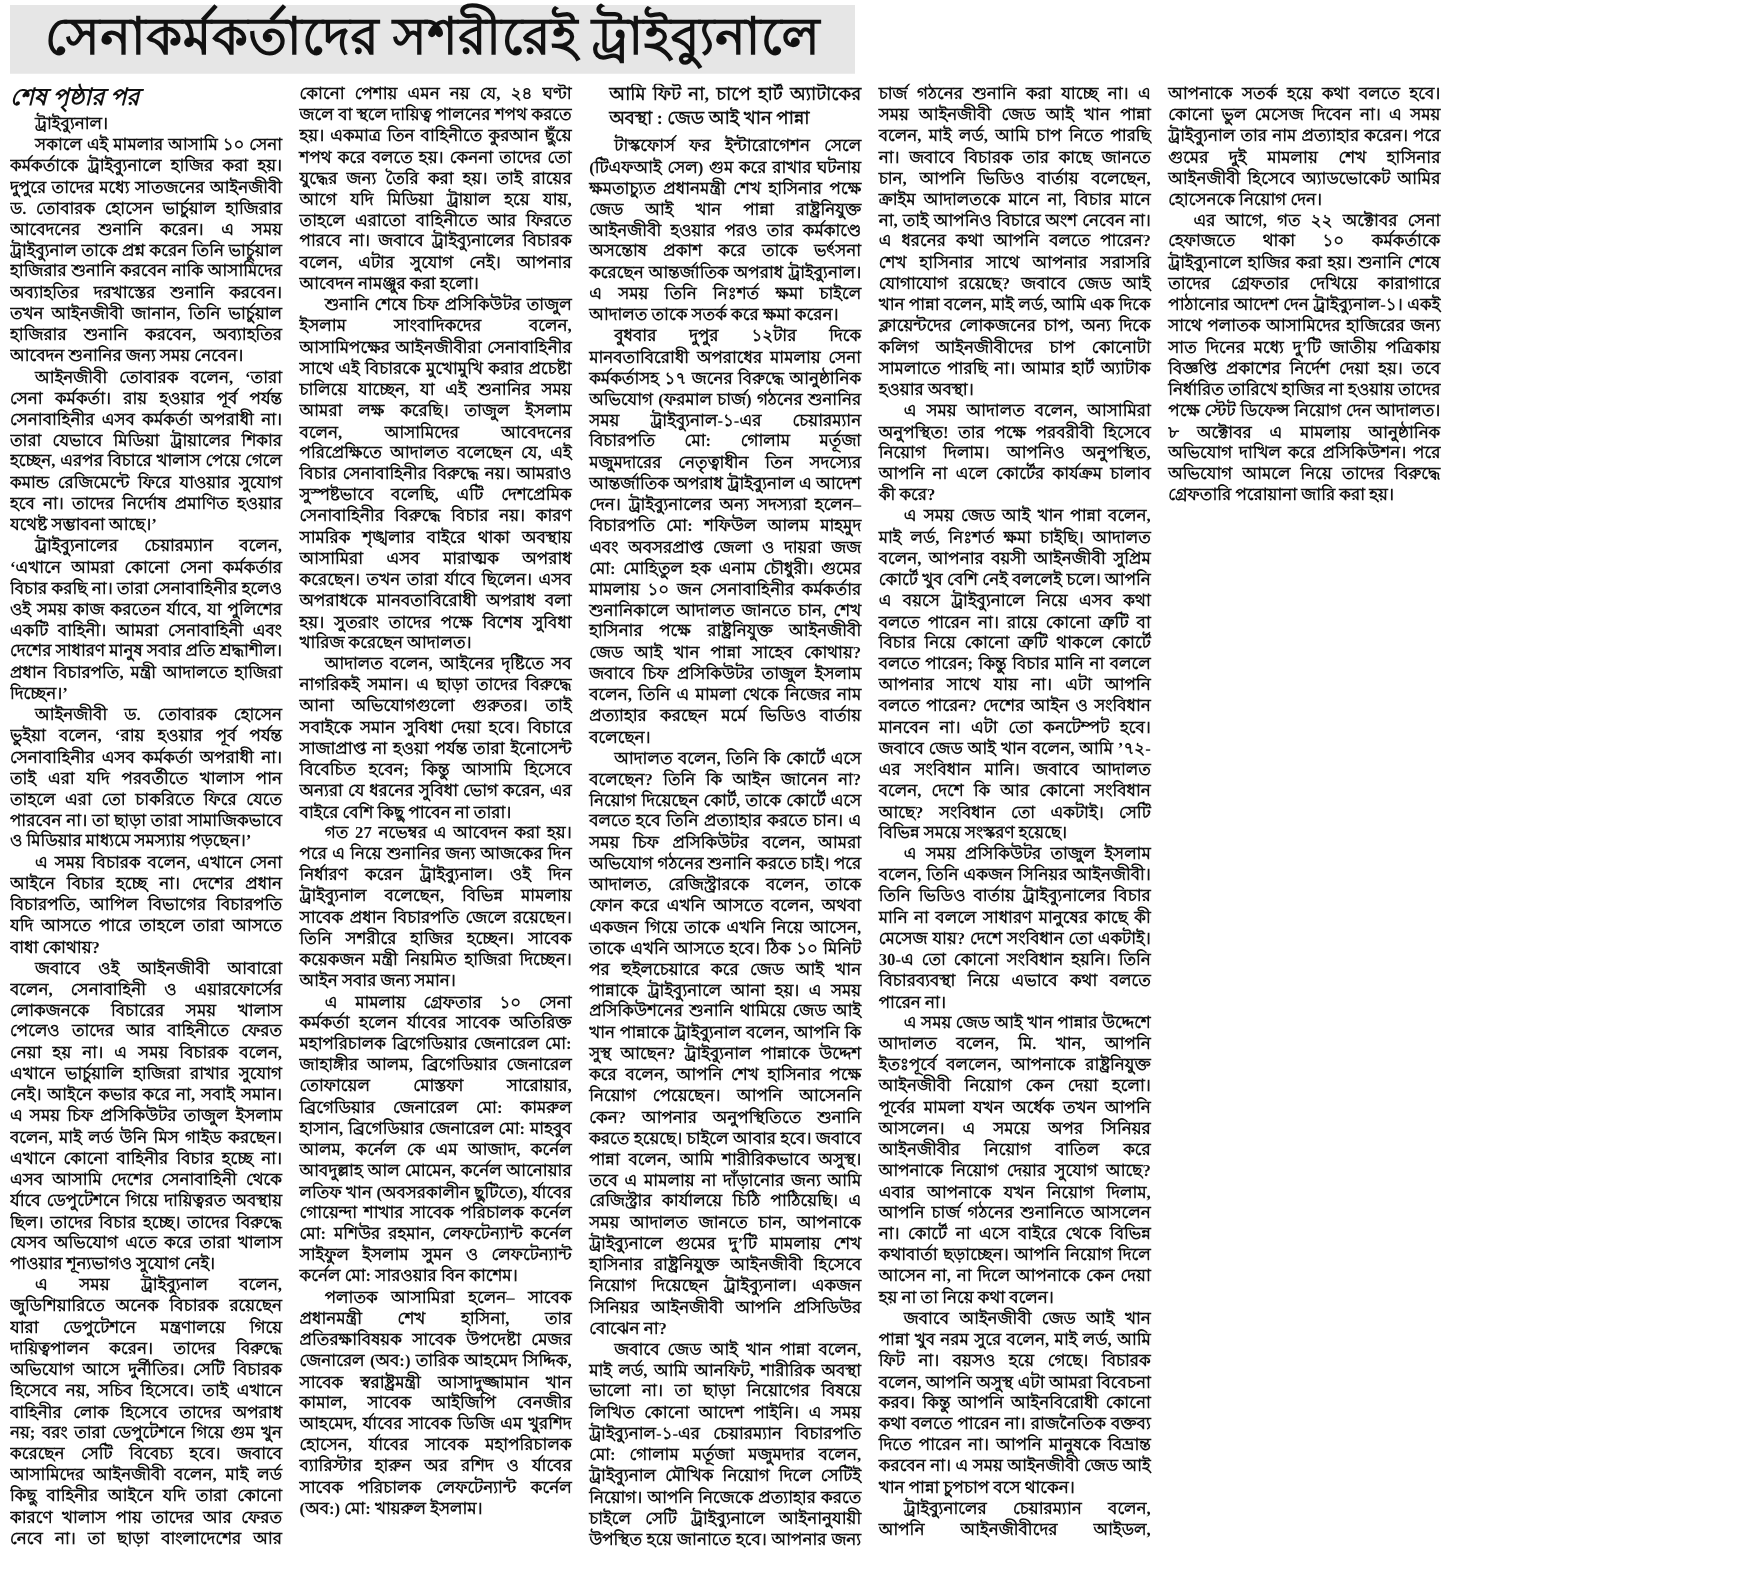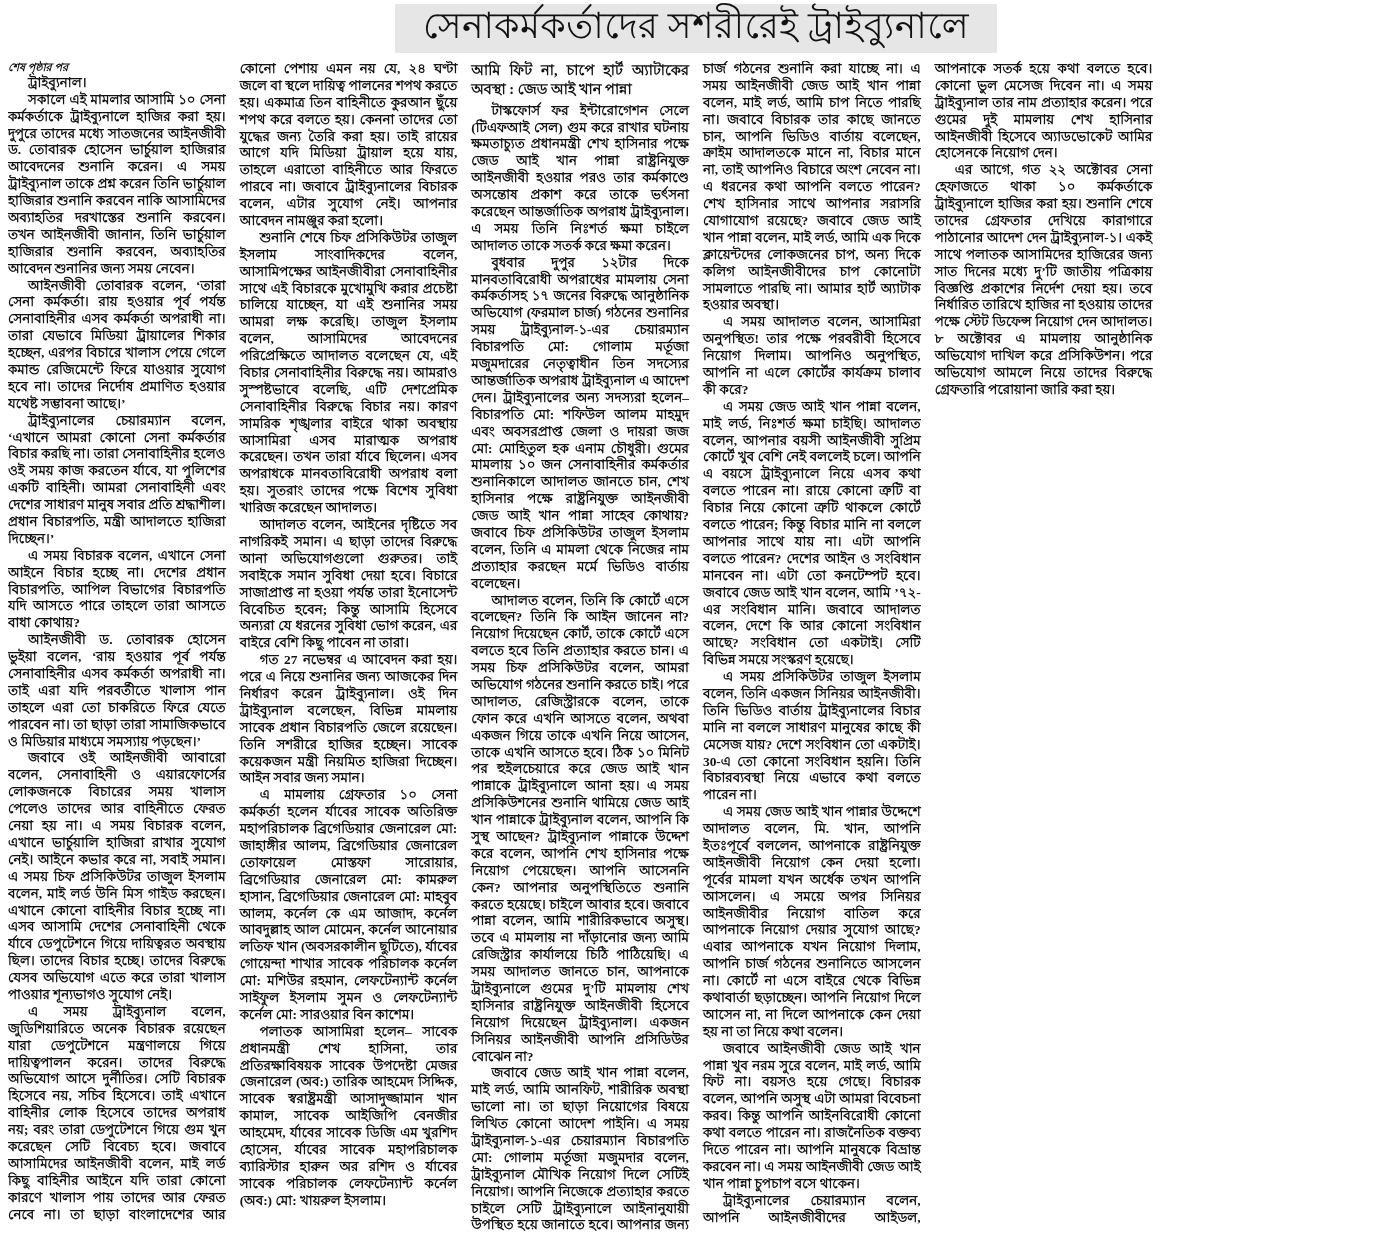--- a/index.html
+++ b/index.html
@@ -16,23 +16,22 @@
   }
   .page {
     box-sizing: border-box;
     width: 1392px;
     height: 1260px;
     padding: 4px 8px 6px 8px;
     background: #ffffff;
   }
   .headline {
     margin: 0 0 8px 0;
-    text-align: center;
-    font-size: 36px;
-    font-weight: normal;
+    font-size: 41px;
+    font-weight: bold;
     line-height: 1.25;
     letter-spacing: 0.5px;
   }
   .headline span {
     display: inline-block;
     background: #e6e6e6;
     padding: 0 28px 4px 28px;
   }
   .article-body {
     height: 1178px;
@@ -47,44 +46,44 @@
   .article-body p {
     margin: 0;
   }
   p.body {
     text-indent: 1.5em;
     font-weight: bold;
   }
   p.lead-label {
     font-weight: bold;
     font-style: italic;
-    font-size: 11px;
+    font-size: 19px;
     text-indent: 0;
   }
   p.subhead {
     font-weight: bold;
     font-size: 14.5px;
     text-indent: 0;
-    margin: 5px 0 4px 0;
+    margin: 5px 0 4px 16px;
     line-height: 1.3;
   }
 </style>
 </head>
 <body>
 
 <div class="page">
   <h1 class="headline"><span>সেনাকর্মকর্তাদের সশরীরেই ট্রাইব্যুনালে</span></h1>
   <div class="article-body">
       <p class="lead-label">শেষ পৃষ্ঠার পর</p>
       <p class="body">ট্রাইব্যুনাল।</p>
       <p class="body">সকালে এই মামলার আসামি ১০ সেনা কর্মকর্তাকে ট্রাইব্যুনালে হাজির করা হয়। দুপুরে তাদের মধ্যে সাতজনের আইনজীবী ড. তোবারক হোসেন ভার্চুয়াল হাজিরার আবেদনের শুনানি করেন। এ সময় ট্রাইব্যুনাল তাকে প্রশ্ন করেন তিনি ভার্চুয়াল হাজিরার শুনানি করবেন নাকি আসামিদের অব্যাহতির দরখাস্তের শুনানি করবেন। তখন আইনজীবী জানান, তিনি ভার্চুয়াল হাজিরার শুনানি করবেন, অব্যাহতির আবেদন শুনানির জন্য সময় নেবেন।</p>
       <p class="body">আইনজীবী তোবারক বলেন, ‘তারা সেনা কর্মকর্তা। রায় হওয়ার পূর্ব পর্যন্ত সেনাবাহিনীর এসব কর্মকর্তা অপরাধী না। তারা যেভাবে মিডিয়া ট্রায়ালের শিকার হচ্ছেন, এরপর বিচারে খালাস পেয়ে গেলে কমান্ড রেজিমেন্টে ফিরে যাওয়ার সুযোগ হবে না। তাদের নির্দোষ প্রমাণিত হওয়ার যথেষ্ট সম্ভাবনা আছে।’</p>
       <p class="body">ট্রাইব্যুনালের চেয়ারম্যান বলেন, ‘এখানে আমরা কোনো সেনা কর্মকর্তার বিচার করছি না। তারা সেনাবাহিনীর হলেও ওই সময় কাজ করতেন র্যাবে, যা পুলিশের একটি বাহিনী। আমরা সেনাবাহিনী এবং দেশের সাধারণ মানুষ সবার প্রতি শ্রদ্ধাশীল। প্রধান বিচারপতি, মন্ত্রী আদালতে হাজিরা দিচ্ছেন।’</p>
+      <p class="body">আইনজীবী ড. তোবারক হোসেন ভুইয়া বলেন, ‘রায় হওয়ার পূর্ব পর্যন্ত সেনাবাহিনীর এসব কর্মকর্তা অপরাধী না। তাই এরা যদি পরবর্তীতে খালাস পান তাহলে এরা তো চাকরিতে ফিরে যেতে পারবেন না। তা ছাড়া তারা সামাজিকভাবে ও মিডিয়ার মাধ্যমে সমস্যায় পড়ছেন।’</p>
       <p class="body">এ সময় বিচারক বলেন, এখানে সেনা আইনে বিচার হচ্ছে না। দেশের প্রধান বিচারপতি, আপিল বিভাগের বিচারপতি যদি আসতে পারে তাহলে তারা আসতে বাধা কোথায়?</p>
-      <p class="body">আইনজীবী ড. তোবারক হোসেন ভুইয়া বলেন, ‘রায় হওয়ার পূর্ব পর্যন্ত সেনাবাহিনীর এসব কর্মকর্তা অপরাধী না। তাই এরা যদি পরবর্তীতে খালাস পান তাহলে এরা তো চাকরিতে ফিরে যেতে পারবেন না। তা ছাড়া তারা সামাজিকভাবে ও মিডিয়ার মাধ্যমে সমস্যায় পড়ছেন।’</p>
       <p class="body">জবাবে ওই আইনজীবী আবারো বলেন, সেনাবাহিনী ও এয়ারফোর্সের লোকজনকে বিচারের সময় খালাস পেলেও তাদের আর বাহিনীতে ফেরত নেয়া হয় না। এ সময় বিচারক বলেন, এখানে ভার্চুয়ালি হাজিরা রাখার সুযোগ নেই। আইনে কভার করে না, সবাই সমান। এ সময় চিফ প্রসিকিউটর তাজুল ইসলাম বলেন, মাই লর্ড উনি মিস গাইড করছেন। এখানে কোনো বাহিনীর বিচার হচ্ছে না। এসব আসামি দেশের সেনাবাহিনী থেকে র্যাবে ডেপুটেশনে গিয়ে দায়িত্বরত অবস্থায় ছিল। তাদের বিচার হচ্ছে। তাদের বিরুদ্ধে যেসব অভিযোগ এতে করে তারা খালাস পাওয়ার শূন্যভাগও সুযোগ নেই।</p>
       <p class="body">এ সময় ট্রাইব্যুনাল বলেন, জুডিশিয়ারিতে অনেক বিচারক রয়েছেন যারা ডেপুটেশনে মন্ত্রণালয়ে গিয়ে দায়িত্বপালন করেন। তাদের বিরুদ্ধে অভিযোগ আসে দুর্নীতির। সেটি বিচারক হিসেবে নয়, সচিব হিসেবে। তাই এখানে বাহিনীর লোক হিসেবে তাদের অপরাধ নয়; বরং তারা ডেপুটেশনে গিয়ে গুম খুন করেছেন সেটি বিবেচ্য হবে। জবাবে আসামিদের আইনজীবী বলেন, মাই লর্ড কিছু বাহিনীর আইনে যদি তারা কোনো কারণে খালাস পায় তাদের আর ফেরত নেবে না। তা ছাড়া বাংলাদেশের আর কোনো পেশায় এমন নয় যে, ২৪ ঘণ্টা জলে বা স্থলে দায়িত্ব পালনের শপথ করতে হয়। একমাত্র তিন বাহিনীতে কুরআন ছুঁয়ে শপথ করে বলতে হয়। কেননা তাদের তো যুদ্ধের জন্য তৈরি করা হয়। তাই রায়ের আগে যদি মিডিয়া ট্রায়াল হয়ে যায়, তাহলে এরাতো বাহিনীতে আর ফিরতে পারবে না। জবাবে ট্রাইব্যুনালের বিচারক বলেন, এটার সুযোগ নেই। আপনার আবেদন নামঞ্জুর করা হলো।</p>
       <p class="body">শুনানি শেষে চিফ প্রসিকিউটর তাজুল ইসলাম সাংবাদিকদের বলেন, আসামিপক্ষের আইনজীবীরা সেনাবাহিনীর সাথে এই বিচারকে মুখোমুখি করার প্রচেষ্টা চালিয়ে যাচ্ছেন, যা এই শুনানির সময় আমরা লক্ষ করেছি। তাজুল ইসলাম বলেন, আসামিদের আবেদনের পরিপ্রেক্ষিতে আদালত বলেছেন যে, এই বিচার সেনাবাহিনীর বিরুদ্ধে নয়। আমরাও সুস্পষ্টভাবে বলেছি, এটি দেশপ্রেমিক সেনাবাহিনীর বিরুদ্ধে বিচার নয়। কারণ সামরিক শৃঙ্খলার বাইরে থাকা অবস্থায় আসামিরা এসব মারাত্মক অপরাধ করেছেন। তখন তারা র্যাবে ছিলেন। এসব অপরাধকে মানবতাবিরোধী অপরাধ বলা হয়। সুতরাং তাদের পক্ষে বিশেষ সুবিধা খারিজ করেছেন আদালত।</p>
       <p class="body">আদালত বলেন, আইনের দৃষ্টিতে সব নাগরিকই সমান। এ ছাড়া তাদের বিরুদ্ধে আনা অভিযোগগুলো গুরুতর। তাই সবাইকে সমান সুবিধা দেয়া হবে। বিচারে সাজাপ্রাপ্ত না হওয়া পর্যন্ত তারা ইনোসেন্ট বিবেচিত হবেন; কিন্তু আসামি হিসেবে অন্যরা যে ধরনের সুবিধা ভোগ করেন, এর বাইরে বেশি কিছু পাবেন না তারা।</p>
       <p class="body">গত 27 নভেম্বর এ আবেদন করা হয়। পরে এ নিয়ে শুনানির জন্য আজকের দিন নির্ধারণ করেন ট্রাইব্যুনাল। ওই দিন ট্রাইব্যুনাল বলেছেন, বিভিন্ন মামলায় সাবেক প্রধান বিচারপতি জেলে রয়েছেন। তিনি সশরীরে হাজির হচ্ছেন। সাবেক কয়েকজন মন্ত্রী নিয়মিত হাজিরা দিচ্ছেন। আইন সবার জন্য সমান।</p>
       <p class="body">এ মামলায় গ্রেফতার ১০ সেনা কর্মকর্তা হলেন র্যাবের সাবেক অতিরিক্ত মহাপরিচালক ব্রিগেডিয়ার জেনারেল মো: জাহাঙ্গীর আলম, ব্রিগেডিয়ার জেনারেল তোফায়েল মোস্তফা সারোয়ার, ব্রিগেডিয়ার জেনারেল মো: কামরুল হাসান, ব্রিগেডিয়ার জেনারেল মো: মাহবুব আলম, কর্নেল কে এম আজাদ, কর্নেল আবদুল্লাহ আল মোমেন, কর্নেল আনোয়ার লতিফ খান (অবসরকালীন ছুটিতে), র্যাবের গোয়েন্দা শাখার সাবেক পরিচালক কর্নেল মো: মশিউর রহমান, লেফটেন্যান্ট কর্নেল সাইফুল ইসলাম সুমন ও লেফটেন্যান্ট কর্নেল মো: সারওয়ার বিন কাশেম।</p>
       <p class="body">পলাতক আসামিরা হলেন– সাবেক প্রধানমন্ত্রী শেখ হাসিনা, তার প্রতিরক্ষাবিষয়ক সাবেক উপদেষ্টা মেজর জেনারেল (অব:) তারিক আহমেদ সিদ্দিক, সাবেক স্বরাষ্ট্রমন্ত্রী আসাদুজ্জামান খান কামাল, সাবেক আইজিপি বেনজীর আহমেদ, র্যাবের সাবেক ডিজি এম খুরশিদ হোসেন, র্যাবের সাবেক মহাপরিচালক ব্যারিস্টার হারুন অর রশিদ ও র্যাবের সাবেক পরিচালক লেফটেন্যান্ট কর্নেল (অব:) মো: খায়রুল ইসলাম।</p>
       <p class="subhead">আমি ফিট না, চাপে হার্ট অ্যাটাকের অবস্থা : জেড আই খান পান্না</p>
       <p class="body">টাস্কফোর্স ফর ইন্টারোগেশন সেলে (টিএফআই সেল) গুম করে রাখার ঘটনায় ক্ষমতাচ্যুত প্রধানমন্ত্রী শেখ হাসিনার পক্ষে জেড আই খান পান্না রাষ্ট্রনিযুক্ত আইনজীবী হওয়ার পরও তার কর্মকাণ্ডে অসন্তোষ প্রকাশ করে তাকে ভর্ৎসনা করেছেন আন্তর্জাতিক অপরাধ ট্রাইব্যুনাল। এ সময় তিনি নিঃশর্ত ক্ষমা চাইলে আদালত তাকে সতর্ক করে ক্ষমা করেন।</p>
       <p class="body">বুধবার দুপুর ১২টার দিকে মানবতাবিরোধী অপরাধের মামলায় সেনা কর্মকর্তাসহ ১৭ জনের বিরুদ্ধে আনুষ্ঠানিক অভিযোগ (ফরমাল চার্জ) গঠনের শুনানির সময় ট্রাইব্যুনাল-১-এর চেয়ারম্যান বিচারপতি মো: গোলাম মর্তূজা মজুমদারের নেতৃত্বাধীন তিন সদস্যের আন্তর্জাতিক অপরাধ ট্রাইব্যুনাল এ আদেশ দেন। ট্রাইব্যুনালের অন্য সদস্যরা হলেন– বিচারপতি মো: শফিউল আলম মাহমুদ এবং অবসরপ্রাপ্ত জেলা ও দায়রা জজ মো: মোহিতুল হক এনাম চৌধুরী। গুমের মামলায় ১০ জন সেনাবাহিনীর কর্মকর্তার শুনানিকালে আদালত জানতে চান, শেখ হাসিনার পক্ষে রাষ্ট্রনিযুক্ত আইনজীবী জেড আই খান পান্না সাহেব কোথায়? জবাবে চিফ প্রসিকিউটর তাজুল ইসলাম বলেন, তিনি এ মামলা থেকে নিজের নাম প্রত্যাহার করছেন মর্মে ভিডিও বার্তায় বলেছেন।</p>

